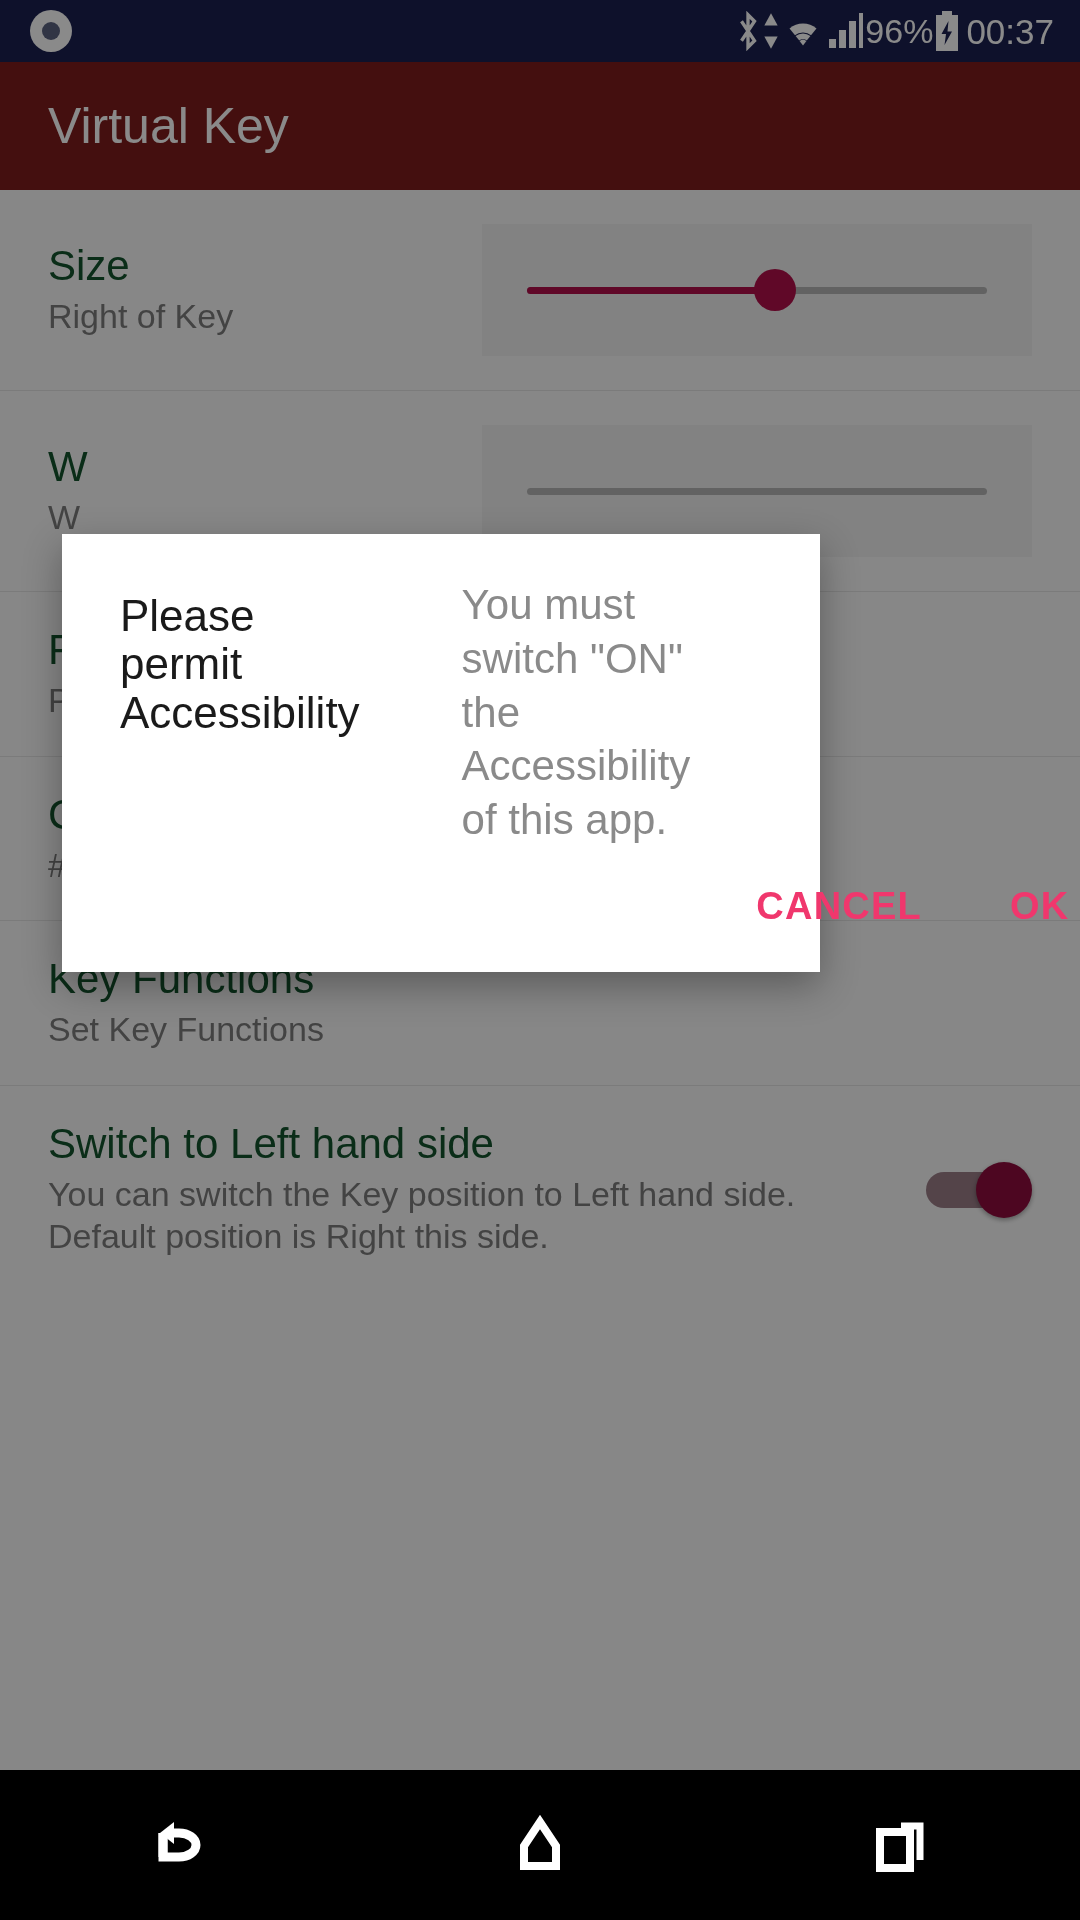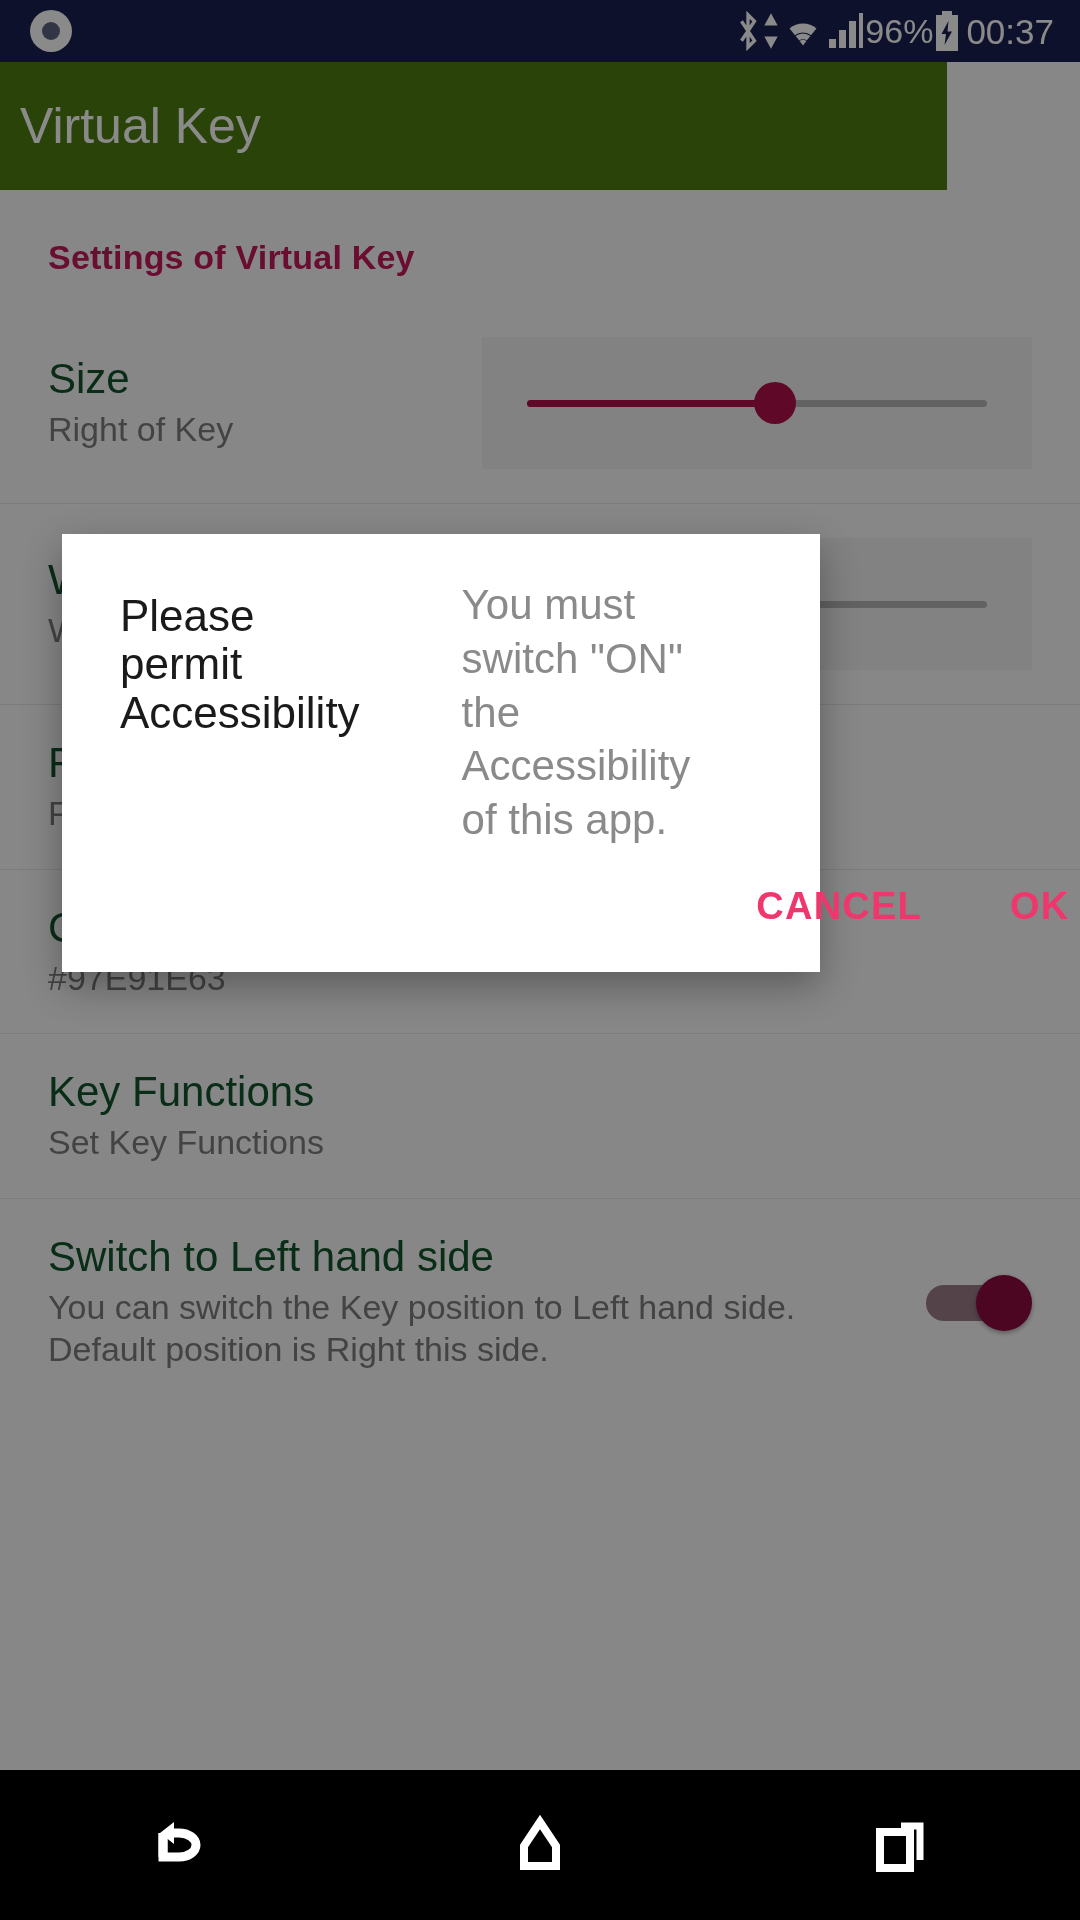--- a/index.html
+++ b/index.html
@@ -46,24 +46,24 @@
     color:#ffffff; line-height:1;
   }
   .clock {
     font-size:35px; font-weight:400; color:#ffffff; line-height:1;
     margin-left:5px;
   }
 
   
   #app-bar {
     position:absolute; top:62px; left:0;
-    width:947px; height:128px;
-    background:#4d7c0f;
+    width:1080px; height:128px;
+    background:#7f1d1d;
     display:flex; align-items:center;
-    padding-left:20px;
+    padding-left:48px;
     z-index:4;
   }
   #app-title {
     font-size:50px; font-weight:400; color:#ffffff; line-height:1;
   }
 
   
   #content {
     position:absolute; top:190px; left:0;
     width:1080px; height:1580px;
@@ -239,21 +239,20 @@
       <span class="clock">00:37</span>
     </div>
   </div>
 
   <div id="app-bar">
     <div id="app-title">Virtual Key</div>
   </div>
 
   <div id="content">
 
-    <div class="section-header">Settings of Virtual Key</div>
 
     <div class="pref-row first">
       <div class="pref-text">
         <div class="pref-title">Size</div>
         <div class="pref-sub">Right of Key</div>
       </div>
       <div class="slider-widget">
         <div class="slider-track">
           <div class="slider-fill" id="slider-fill" style="width: 54%;"></div>
           <div class="slider-thumb" id="slider-thumb" style="left: 54%;"></div>

